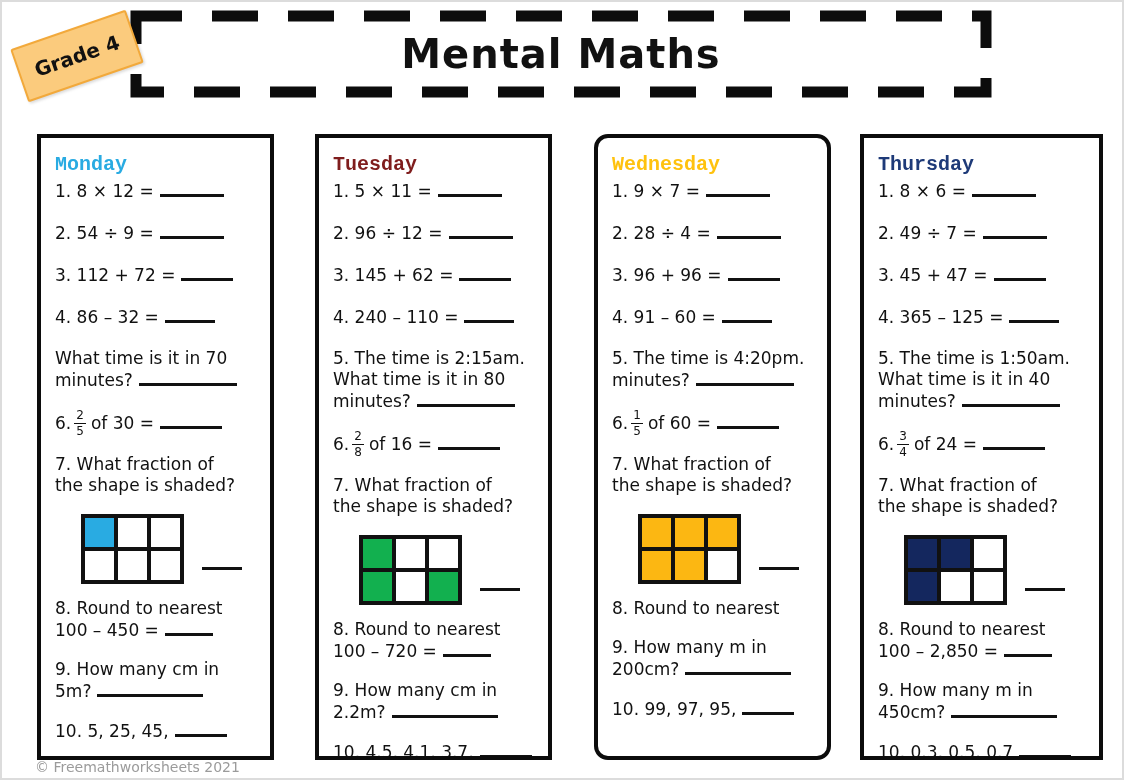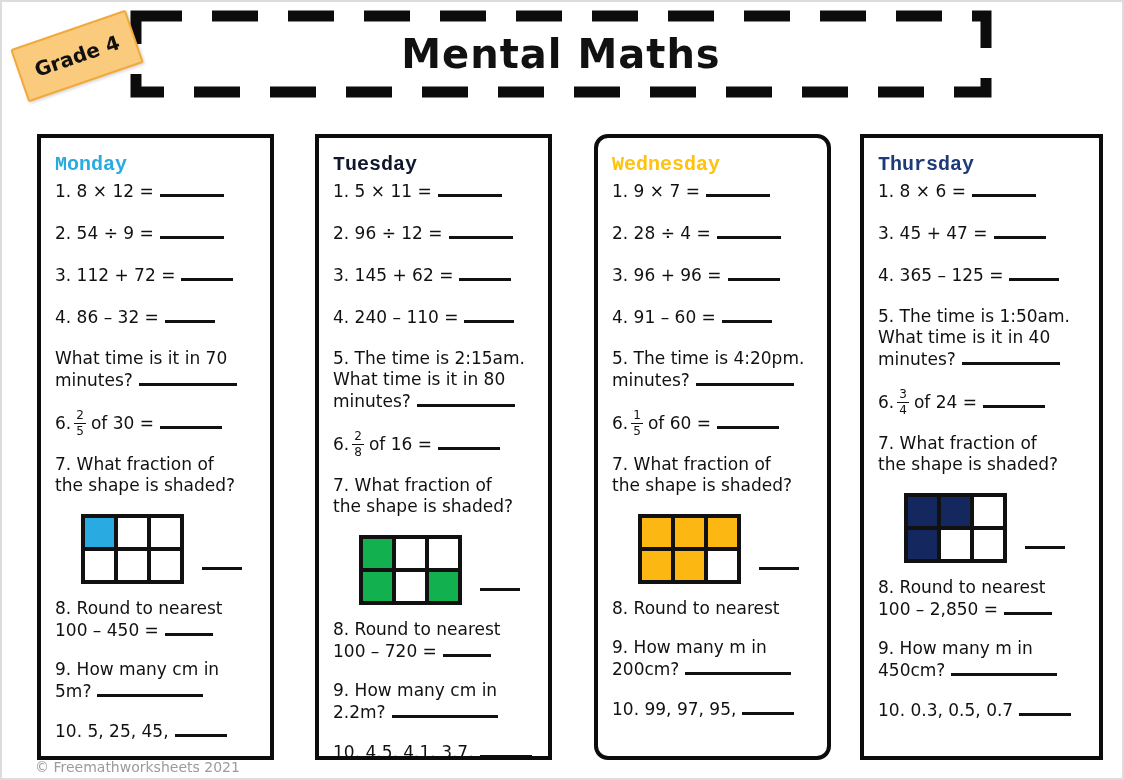--- a/index.html
+++ b/index.html
@@ -97,21 +97,21 @@
       <span class="ln"><span>100 – 450 =</span><span class="bl bl-q8"></span></span>
     </p>
     <p class="q q9">
       <span class="ln">9. How many cm in</span>
       <span class="ln"><span>5m?</span><span class="bl bl-q9"></span></span>
     </p>
     <p class="q"><span>10. 5, 25, 45,</span><span class="bl bl-q10"></span></p>
   </section>
 
   <section class="col col-1">
-    <h2 class="day" style="color: #0f172a;">Tuesday</h2>
+    <h2 class="day" style="color: #7f1d1d;">Tuesday</h2>
     <p class="q"><span>1. 5 × 11 =</span><span class="bl bl-q1"></span></p>
     <p class="q"><span>2. 96 ÷ 12 =</span><span class="bl bl-q2"></span></p>
     <p class="q"><span>3. 145 + 62 =</span><span class="bl bl-q3"></span></p>
     <p class="q"><span>4. 240 – 110 =</span><span class="bl bl-q4"></span></p>
     <p class="q q5">
       <span class="ln">5. The time is 2:15am.</span>
       <span class="ln">What time is it in 80</span>
       <span class="ln"><span>minutes?</span><span class="bl bl-q5"></span></span>
     </p>
     <p class="q q6">
@@ -183,20 +183,21 @@
     <p class="q q9">
       <span class="ln">9. How many m in</span>
       <span class="ln"><span>200cm?</span><span class="bl bl-q9"></span></span>
     </p>
     <p class="q"><span>10. 99, 97, 95,</span><span class="bl bl-q10"></span></p>
   </section>
 
   <section class="col col-3">
     <h2 class="day" style="color: rgb(30, 58, 120);">Thursday</h2>
     <p class="q"><span>1. 8 × 6 =</span><span class="bl bl-q1"></span></p>
+    <p class="q"><span>2. 49 ÷ 7 =</span><span class="bl bl-q2"></span></p>
     <p class="q"><span>3. 45 + 47 =</span><span class="bl bl-q3"></span></p>
     <p class="q"><span>4. 365 – 125 =</span><span class="bl bl-q4"></span></p>
     <p class="q q5">
       <span class="ln">5. The time is 1:50am.</span>
       <span class="ln">What time is it in 40</span>
       <span class="ln"><span>minutes?</span><span class="bl bl-q5"></span></span>
     </p>
     <p class="q q6">
       <span>6.</span><span class="frac">
           <span class="num">3</span>

